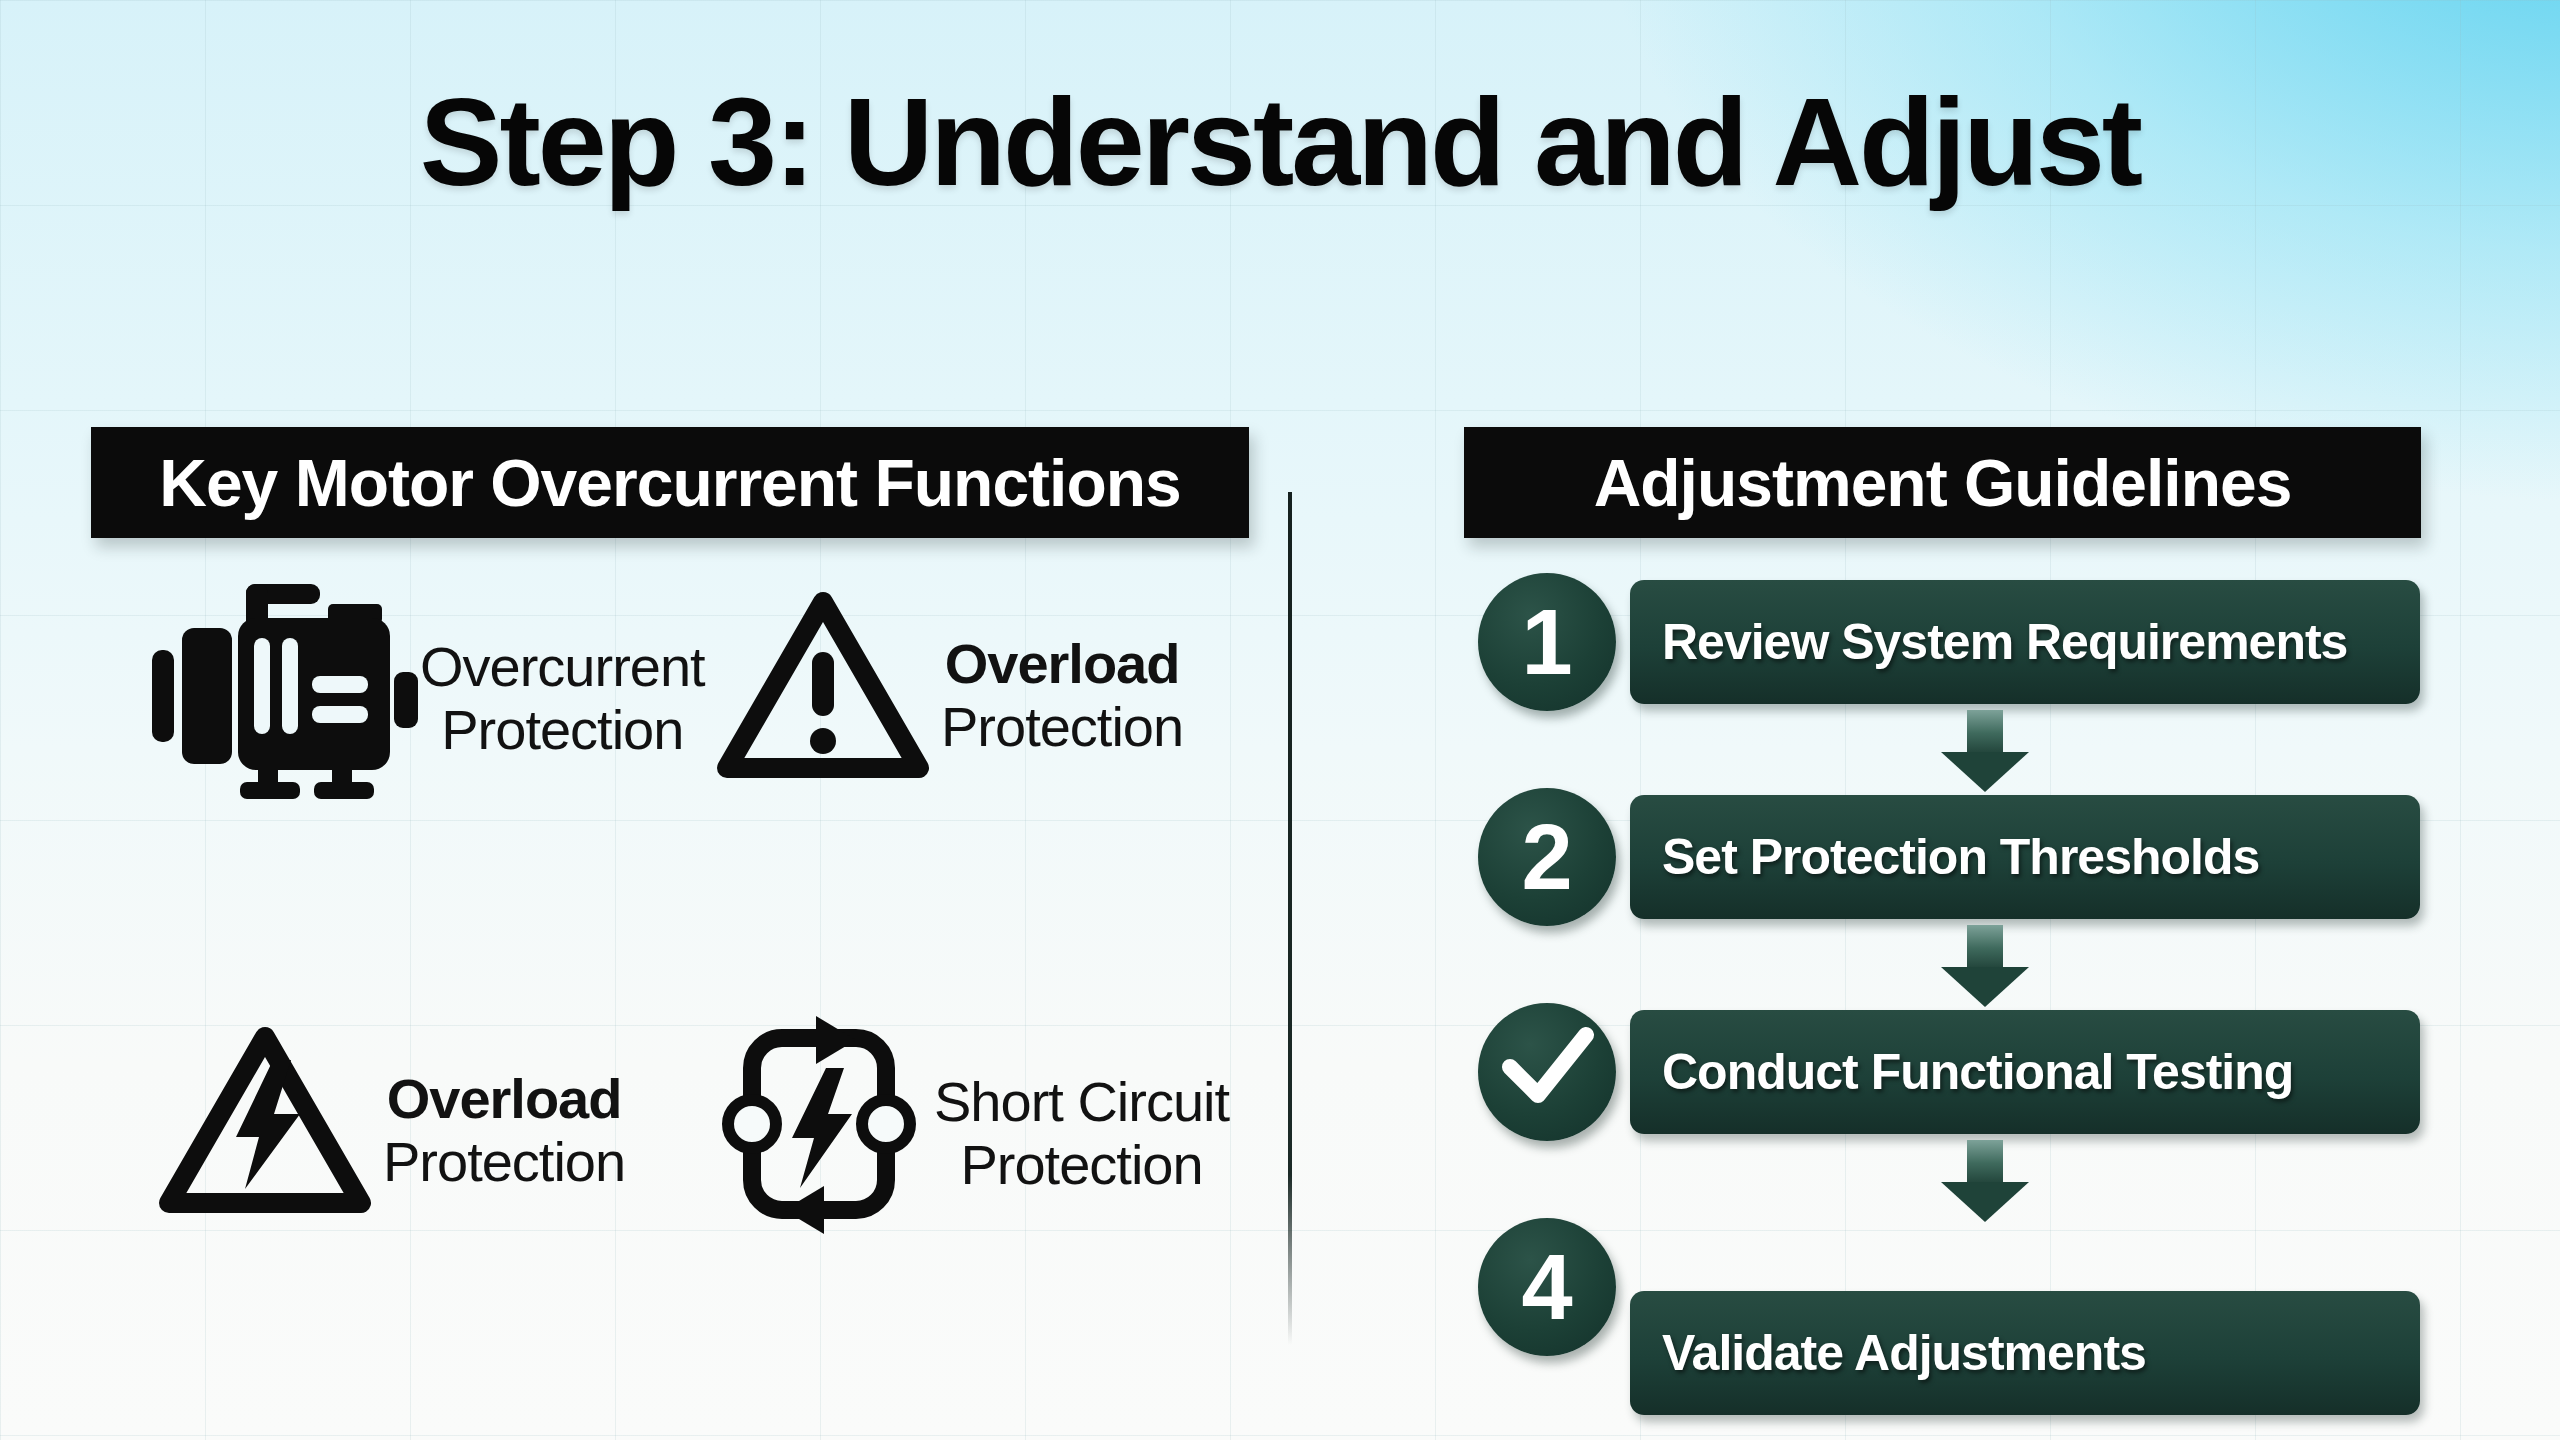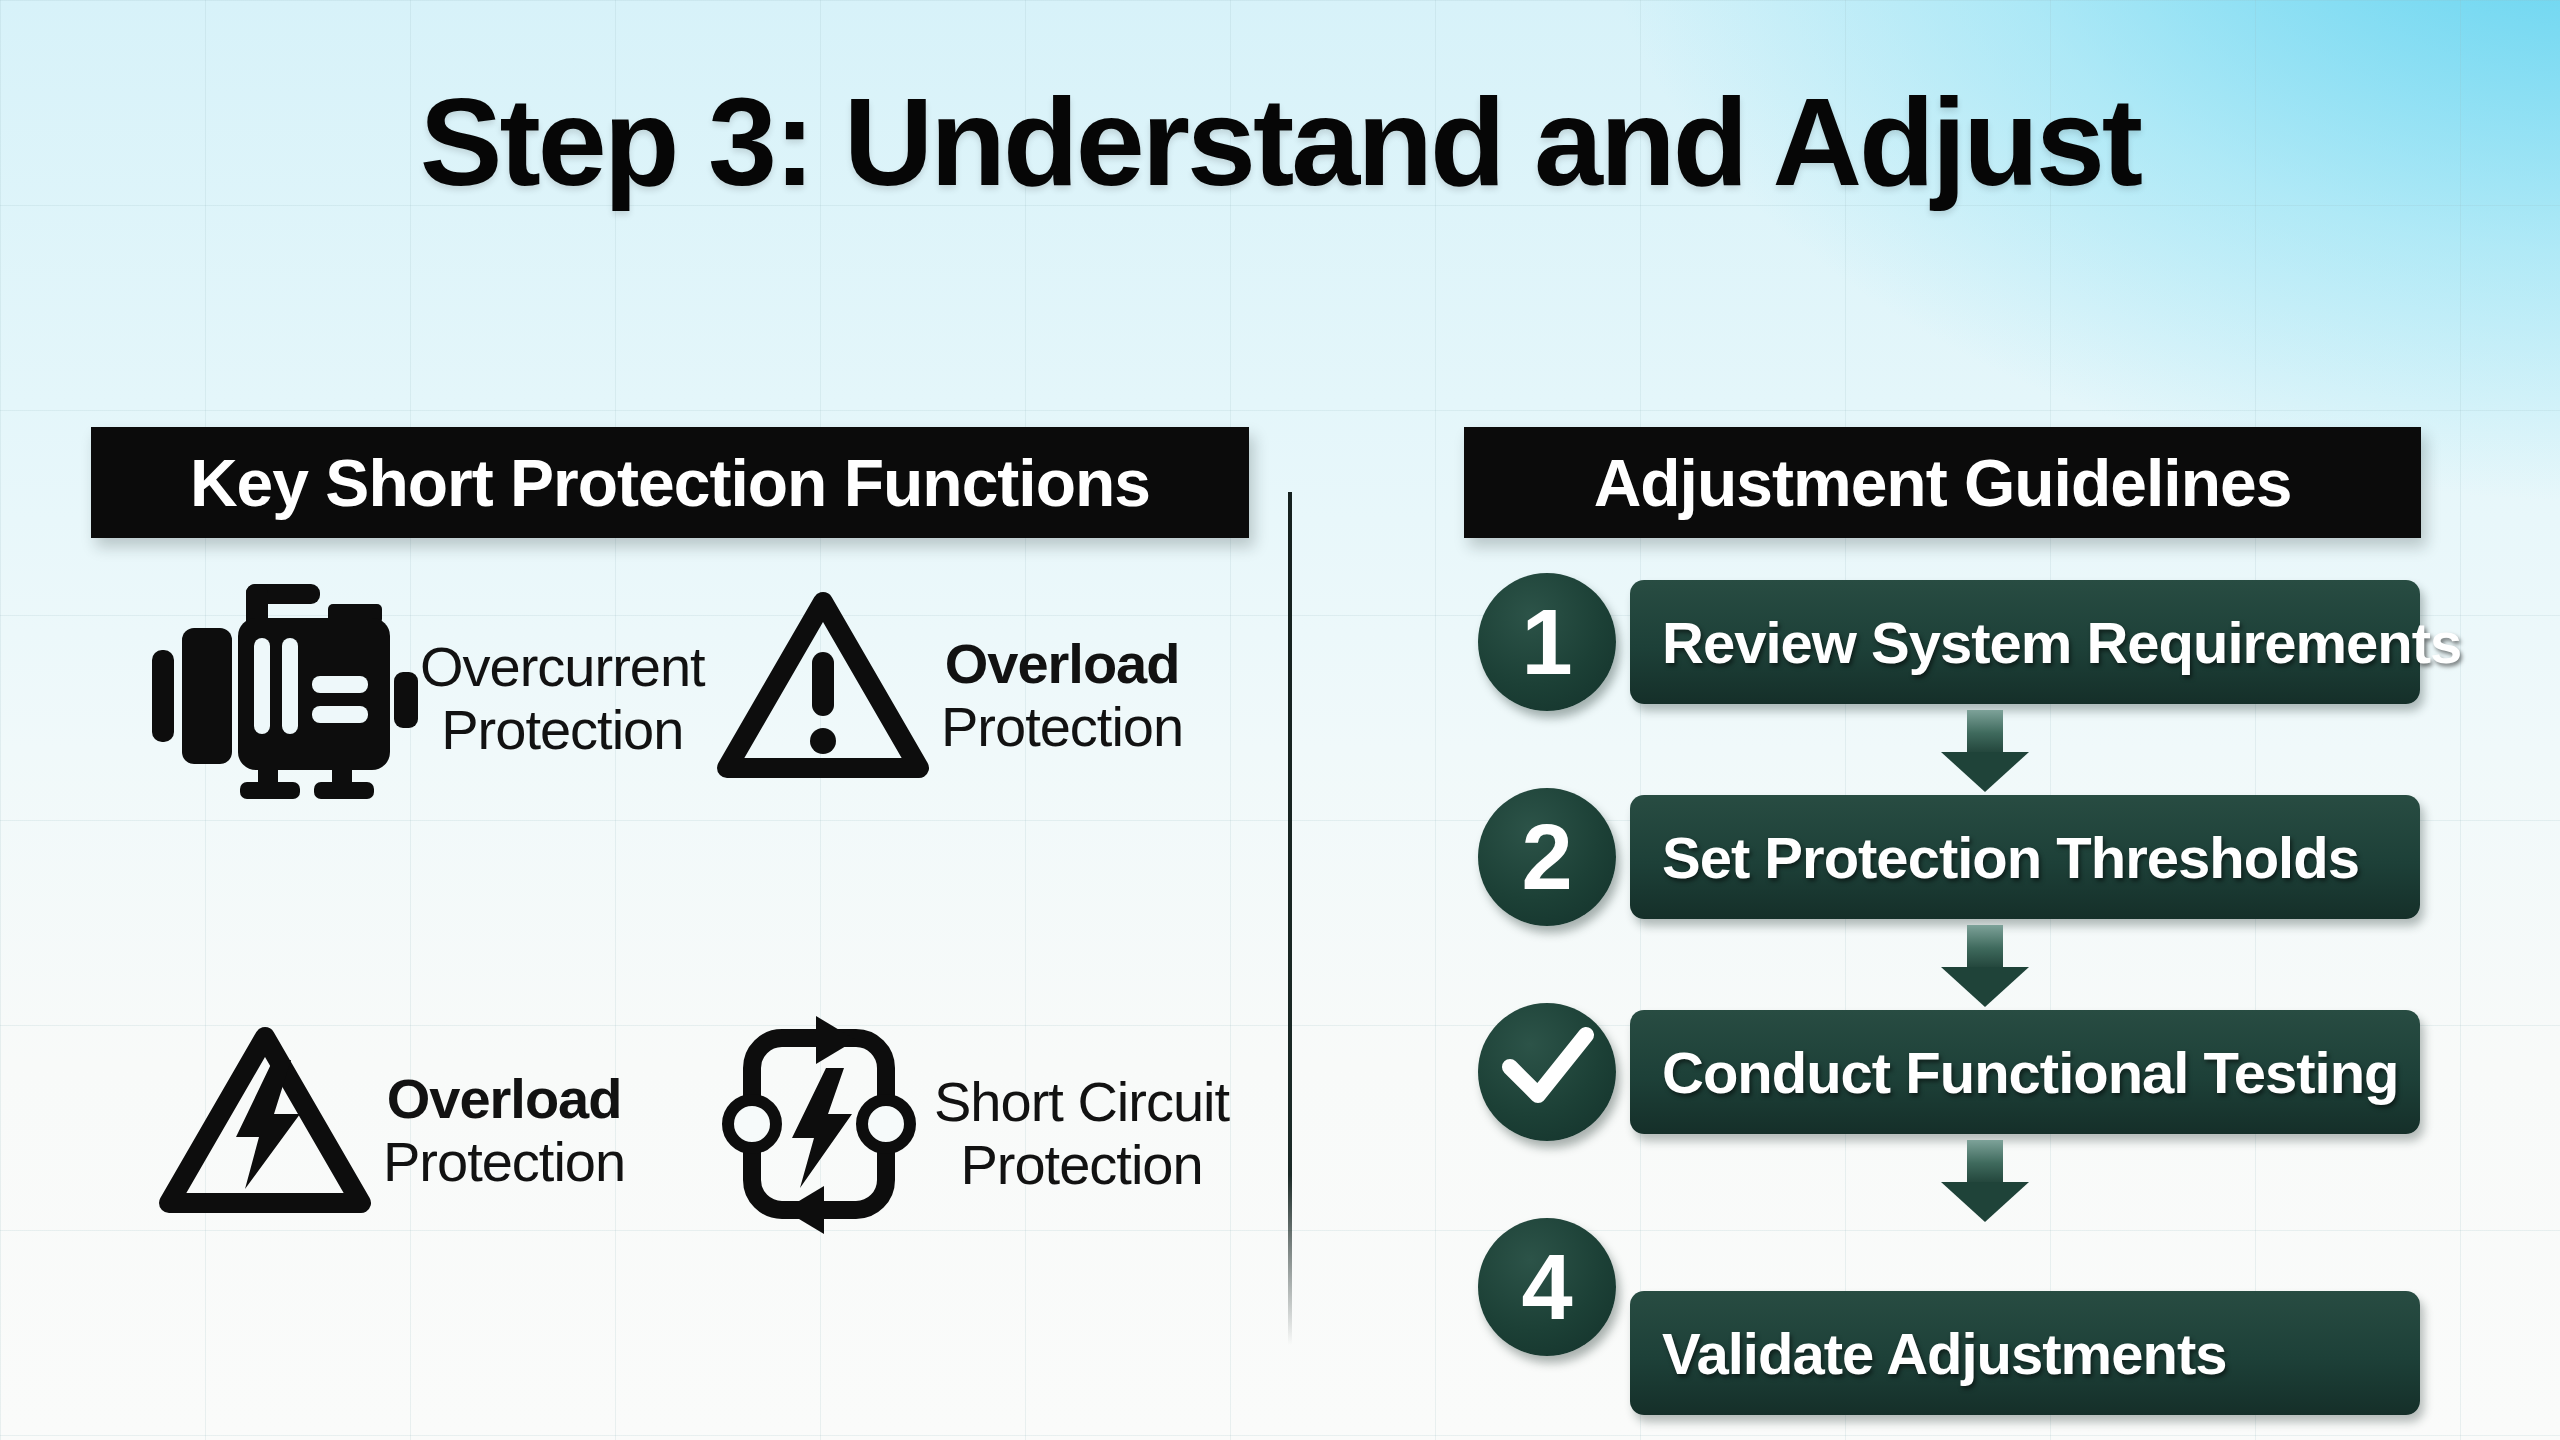--- a/index.html
+++ b/index.html
@@ -64,21 +64,21 @@
     background:radial-gradient(circle at 38% 30%,#2c5348 0%,#1c4036 55%,#13312a 100%);
     display:flex;align-items:center;justify-content:center;
     color:#ffffff;font-weight:700;font-size:92px;
     box-shadow:4px 7px 10px rgba(20,40,35,0.35);
   }
   .step-bar{
     position:absolute;left:1630px;width:790px;height:124px;border-radius:14px;
     background:linear-gradient(180deg,#284c42 0%,#1d4038 55%,#152f29 100%);
     display:flex;align-items:center;
     padding-left:32px;box-sizing:border-box;
-    color:#ffffff;font-weight:700;font-size:58px;letter-spacing:-1px;white-space:nowrap;
+    color:#ffffff;font-weight:700;font-size:50px;letter-spacing:-1px;white-space:nowrap;
     text-shadow:2px 3px 4px rgba(0,0,0,0.5);
     box-shadow:4px 7px 10px rgba(20,40,35,0.3);
   }
   .circle-1{top:573px;}  .bar-1{top:580px;}
   .circle-2{top:788px;}  .bar-2{top:795px;}
   .circle-3{top:1003px;} .bar-3{top:1010px;text-align:center;}
   .circle-4{top:1218px;} .bar-4{top:1291px;}
   
   .flow-arrow{
     position:absolute;left:1941px;width:88px;
@@ -100,21 +100,21 @@
 <body>
 
 <div class="canvas">
   <div class="grid-overlay"></div>
 
   <div class="title">
     <div>Step 3: Understand and Adjust</div>
   </div>
 
   <div class="section-header header-left">
-    <span>Key Short Protection Functions</span>
+    <span>Key Motor Overcurrent Functions</span>
   </div>
   <div class="section-header header-right">
     <span>Adjustment Guidelines</span>
   </div>
 
   <div class="divider"></div>
 
   <div class="prot-item item-1">
     <span>
       <svg width="270" height="225" viewBox="0 0 270 225" fill="#0d0d0d" xmlns="http://www.w3.org/2000/svg">

